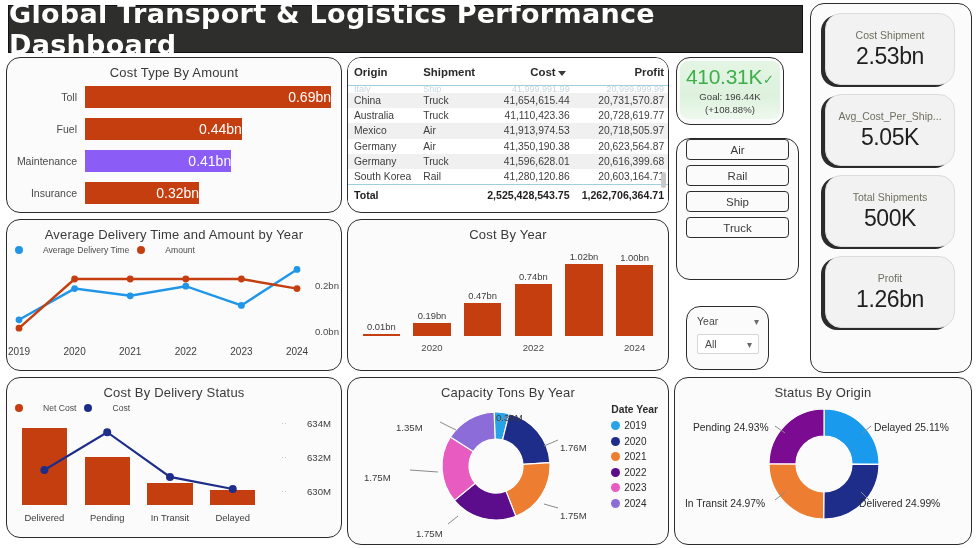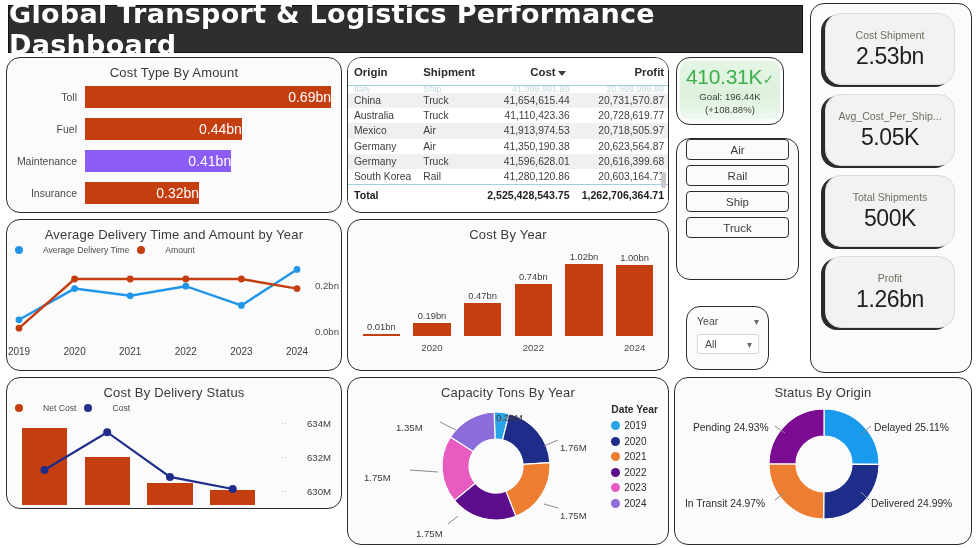--- a/index.html
+++ b/index.html
@@ -149,21 +149,21 @@
   .lg-dot { width:8px;height:8px;border-radius:50%; display:inline-block; }
 
   
   #p-costyear { left: 347px; top: 219px; width: 322px; height: 152px; }
   .cby-area { position:relative; height: 108px; margin: 4px 8px 0 8px; }
   .cby-bar { position:absolute; bottom: 18px; background:#c43e10; }
   .cby-val { position:absolute; font-size: 9.4px; color:#3d3d3d; text-align:center; }
   .cby-xlbl { position:absolute; bottom: 1px; font-size: 9.6px; color:#4a4a4a; text-align:center; }
 
   
-  #p-delstatus { left: 6px; top: 377px; width: 336px; height: 132px; }
+  #p-delstatus { left: 6px; top: 377px; width: 336px; height: 161px; }
   .ds-area { position:relative; height: 112px; margin: 2px 6px 0 6px; }
   .ds-bar { position:absolute; bottom: 22px; background:#c43e10; }
   .ds-xlbl { position:absolute; bottom: 4px; font-size: 9.4px; color:#3d3d3d; text-align:center; }
   .ds-ylbl { position:absolute; right: 4px; font-size: 9.6px; color:#3d3d3d; }
   .ds-tick { position:absolute; right: 48px; font-size: 9px; color:#bdbdbd; }
 
   
   #p-capacity { left: 347px; top: 377px; width: 322px; height: 168px; }
   #p-statusorigin { left: 674px; top: 377px; width: 298px; height: 168px; }
   .donut-legend { position:absolute; right: 10px; top: 26px; }
@@ -502,21 +502,21 @@
   <div class="panel" id="p-statusorigin">
     <div class="panel-title">Status By Origin</div>
     <div id="soArea" style="position:relative;height:142px">
         <svg width="298" height="142">
           <path d="M149 9 A55 55 0 0 1 203.99868636088348 64.38012968467228 L176.99933123826796 64.19352056674225 A28 28 0 0 0 149 36 Z" fill="#1a9aec" stroke="#fff" stroke-width="1.2"></path>
           <path d="M203.99868636088348 64.38012968467228 A55 55 0 0 1 148.65442708189426 118.99891434708755 L148.82407196896435 91.99944730397183 A28 28 0 0 0 176.99933123826796 64.19352056674225 Z" fill="#1f2d8a" stroke="#fff" stroke-width="1.2"></path>
           <path d="M148.65442708189426 118.99891434708755 A55 55 0 0 1 94.00053197081965 63.75809814558405 L121.0002708215082 63.876849965024604 A28 28 0 0 0 148.82407196896435 91.99944730397183 Z" fill="#ed7d31" stroke="#fff" stroke-width="1.2"></path>
           <path d="M94.00053197081965 63.75809814558405 A55 55 0 0 1 149 9 L149 36 A28 28 0 0 0 121.0002708215082 63.876849965024604 Z" fill="#7b0b90" stroke="#fff" stroke-width="1.2"></path>
         </svg>
         <div class="sdlabel" style="left: 199px; top: 22px;">Delayed 25.11%</div>
-        <div class="sdlabel" style="left: 196px; top: 98px;">Delivered 24.99%</div>
+        <div class="sdlabel" style="left: 184px; top: 98px;">Delivered 24.99%</div>
         <div class="sdlabel" style="left: 10px; top: 98px;">In Transit 24.97%</div>
         <div class="sdlabel" style="left: 18px; top: 22px;">Pending 24.93%</div>
         <div style="position: absolute; left: 0px; top: 0px; pointer-events: none;">
           <svg style="position:absolute;left:0;top:0" width="298" height="142">
             <line x1="188" y1="33" x2="196" y2="26" stroke="#8a8a8a" stroke-width="1"></line>
             <line x1="186" y1="92" x2="194" y2="100" stroke="#8a8a8a" stroke-width="1"></line>
             <line x1="110" y1="92" x2="100" y2="100" stroke="#8a8a8a" stroke-width="1"></line>
             <line x1="110" y1="33" x2="100" y2="26" stroke="#8a8a8a" stroke-width="1"></line>
           </svg>
         </div>

